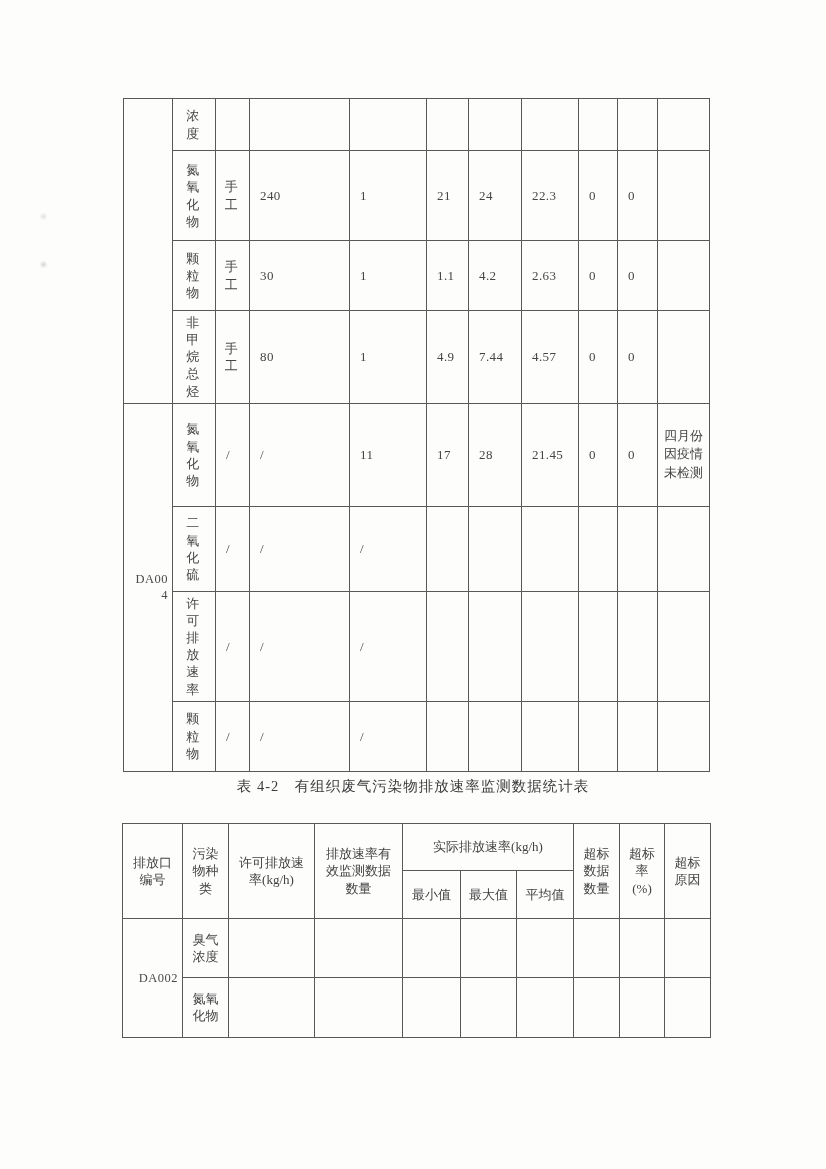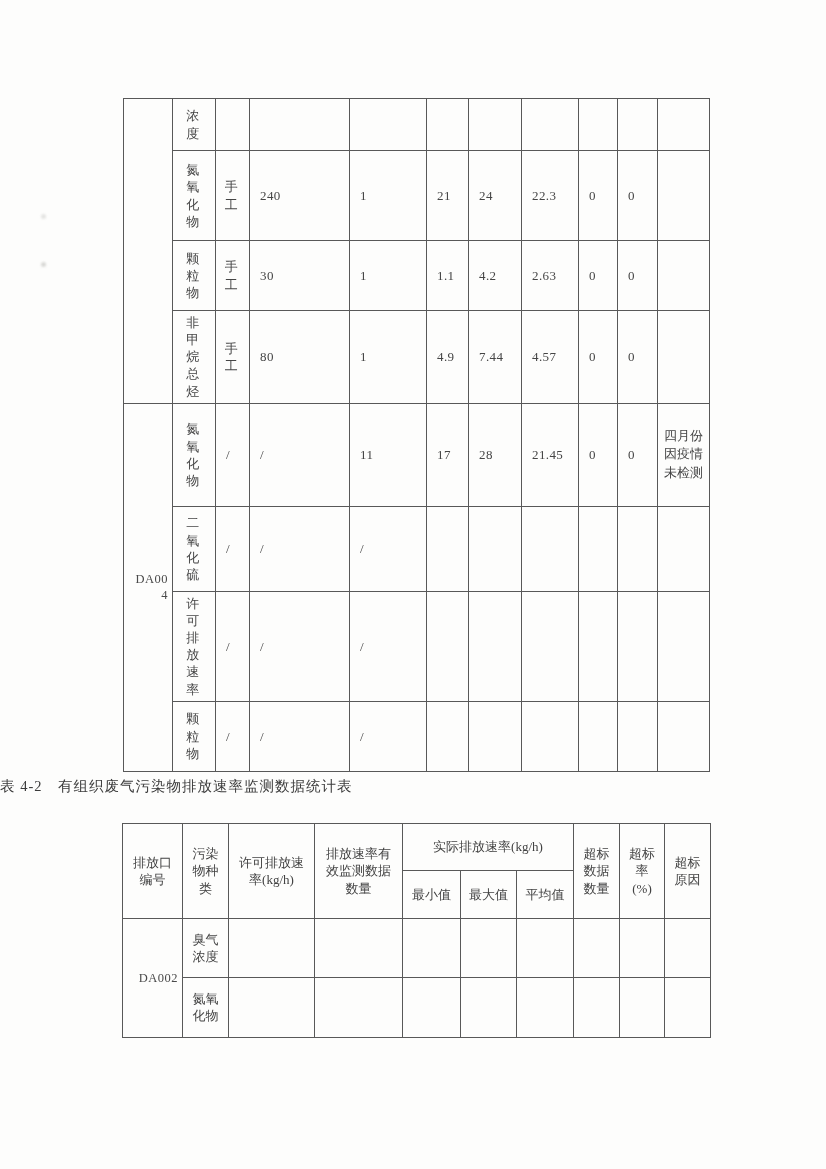--- a/index.html
+++ b/index.html
@@ -24,21 +24,21 @@
   #t2{left:122px;top:823px;width:588px;}
   .num{text-align:left;padding-left:10px;letter-spacing:0.4px;}
   .pol{text-align:center;padding:3px 0;}
   .vt{display:block;width:1.2em;margin:0 auto;text-align:left;}
   .outlet{text-align:right;padding-left:5px;font-size:12.5px;letter-spacing:0.5px;color:#4a4a4a;}
   .remark{text-align:center;padding:4px 6px;line-height:1.45;}
   .hdr{text-align:center;padding:3px 6px;color:#424242;}
   .pol2{text-align:center;padding:12px 5px;}
   .caption{
     position:absolute;left:0;top:777px;width:826px;
-    font-size:14.5px;letter-spacing:1px;color:#3b3b3b;
+    text-align:center;font-size:14.5px;letter-spacing:1px;color:#3b3b3b;
   }
   .speck{position:absolute;border-radius:50%;background:#cfcfcc;filter:blur(1px);}
   .s1{left:41px;top:214px;width:5px;height:5px;opacity:.55;}
   .s2{left:41px;top:262px;width:5px;height:5px;opacity:.8;}
 </style>
 </head>
 <body>
 
 <div class="page">
 

